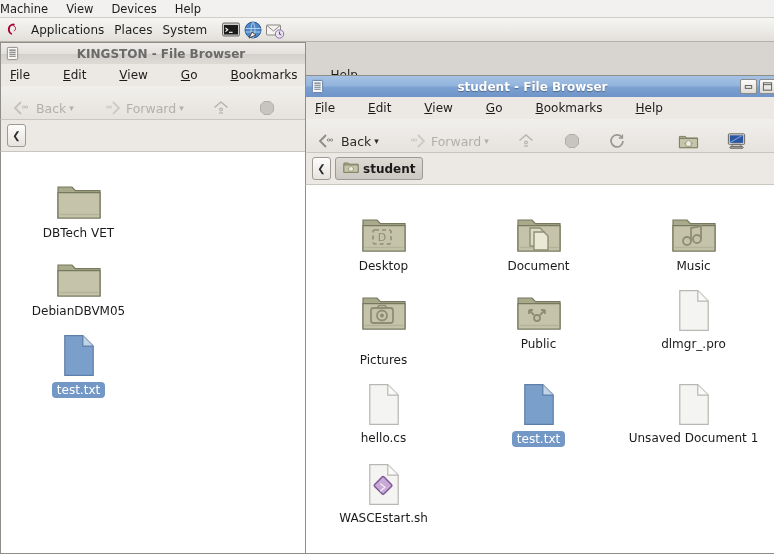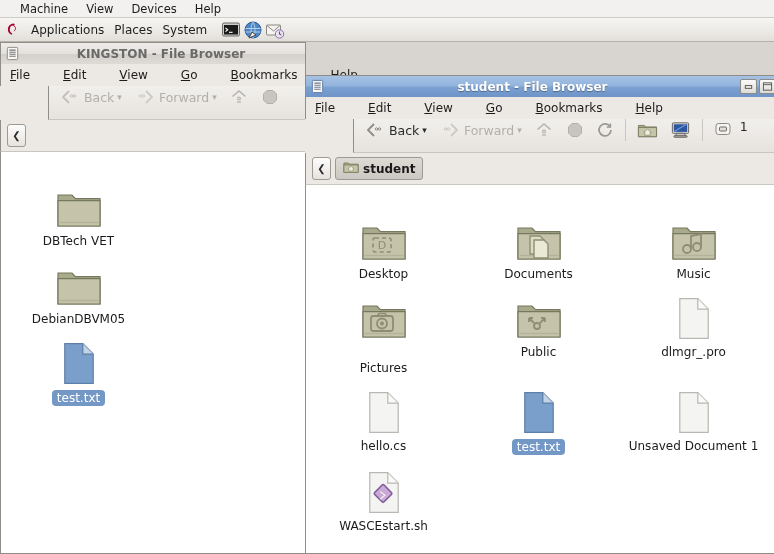--- a/index.html
+++ b/index.html
@@ -9,21 +9,21 @@
     font-family: "DejaVu Sans", sans-serif;
     background: #ffffff;
   }
 
   
   #vbox-menu {
     position: absolute; top: 0; left: 0; width: 774px; height: 18px;
     background: #f2f1f0;
     border-bottom: 1px solid #cfcdc9;
     display: flex; align-items: center;
-    padding-left: 20px; gap: 18px;
+    padding-left: 0; gap: 18px;
     font-size: 11.5px; color: #1b1b1b;
   }
   #vbox-menu .vb-item { cursor: default; white-space: nowrap; }
 
   
   #gnome-panel {
     position: absolute; top: 18px; left: 0; width: 774px; height: 24px;
     background: linear-gradient(to bottom,#f6f5f3 0%,#eceae6 55%,#e2dfda 100%);
     border-bottom: 1px solid #b6b2ab;
     display: flex; align-items: center;
@@ -77,26 +77,26 @@
   .menubar {
     display: flex; align-items: center; gap: 33px;
     height: 22px; padding: 0 9px;
     background: #ece9e4;
     border-left: 1px solid #8f8d88; border-right: 1px solid #8f8d88;
     font-size: 12px; color: #1c1c1c;
   }
   .menubar span u { text-decoration: underline; }
 
   .toolbar {
-    display: flex; align-items: flex-start; gap: 4px;
+    display: flex; align-items: flex-end; gap: 19px;
     height: 34px; padding: 0 6px;
     background: linear-gradient(to bottom,#f1efec,#e6e3de);
     border-left: 1px solid #8f8d88; border-right: 1px solid #8f8d88;
     border-bottom: 1px solid #c9c5bf;
-    font-size: 12.5px; color: #2b2b2b; margin-left: 48px;
+    font-size: 12.5px; color: #2b2b2b;
   }
   .tb-btn { display: flex; align-items: center; gap: 3px; padding: 2px 4px; white-space: nowrap; }
   .tb-btn.disabled { color: #b2afaa; }
   .tb-arrow { font-size: 9px; }
   .tb-sep { width: 1px; height: 22px; background: #c9c5bf; margin: 0 3px; }
 
   .pathbar {
     display: flex; align-items: center; gap: 4px;
     height: 32px; padding: 0 6px;
     background: #ece9e4;
@@ -117,21 +117,21 @@
     background: linear-gradient(to bottom,#dedbd5,#cbc7c1);
     font-size: 12px; font-weight: bold; color: #1a1a1a;
   }
 
   .filearea {
     background: #ffffff;
     border-left: 1px solid #8f8d88; border-right: 1px solid #8f8d88;
     border-bottom: 1px solid #8f8d88;
     position: relative; overflow: hidden;
   }
-  .icon-grid { display: flex; flex-wrap: wrap; padding: 18px 0 0 0; }
+  .icon-grid { display: flex; flex-wrap: wrap; padding: 10px 0 0 0; }
   .file-item {
     width: 155px; display: flex; flex-direction: column;
     align-items: center; padding-top: 8px;
   }
   .file-glyph { height: 52px; display: flex; align-items: flex-end; justify-content: center; }
   .file-label {
     margin-top: 4px; font-size: 12px; color: #1b1b1b;
     text-align: center; line-height: 14px; max-width: 150px;
   }
   .file-label.selected {
@@ -410,21 +410,21 @@
         <div class="file-item" style="width: 155px;">
           <div class="file-glyph">
             <svg viewBox="0 0 48 42" width="48" height="42">
               <path d="M3 7h14l3.4 3.6H45V38H3z" fill="#a9aa8c" stroke="#77795e" stroke-width="1.2"></path>
               <path d="M3 12.6h42V38H3z" fill="#c5c4ab" stroke="#77795e" stroke-width="1.2"></path>
               <path d="M4.5 34.5h39" stroke="#b2b39a" stroke-width="1.6"></path>
               <path d="M15 15h10l4 4v14H15z" fill="#dcdcc6" stroke="#8d8e72" stroke-width="1.4"></path>
               <path d="M19 19h10l4 4v14H19z" fill="#e9e9d6" stroke="#8d8e72" stroke-width="1.4"></path>
             </svg>
           </div>
-          <div class="file-label">Documents</div>
+          <div class="file-label">Document</div>
         </div>
         <div class="file-item" style="width: 155px;">
           <div class="file-glyph">
             <svg viewBox="0 0 48 42" width="48" height="42">
               <path d="M3 7h14l3.4 3.6H45V38H3z" fill="#a9aa8c" stroke="#77795e" stroke-width="1.2"></path>
               <path d="M3 12.6h42V38H3z" fill="#c5c4ab" stroke="#77795e" stroke-width="1.2"></path>
               <path d="M4.5 34.5h39" stroke="#b2b39a" stroke-width="1.6"></path>
               <circle cx="17" cy="28" r="4" fill="none" stroke="#8d8e72" stroke-width="1.8"></circle>
               <circle cx="27" cy="26" r="4" fill="none" stroke="#8d8e72" stroke-width="1.8"></circle>
               <path d="M21 28V15l10-2v13" fill="none" stroke="#8d8e72" stroke-width="1.8"></path>

